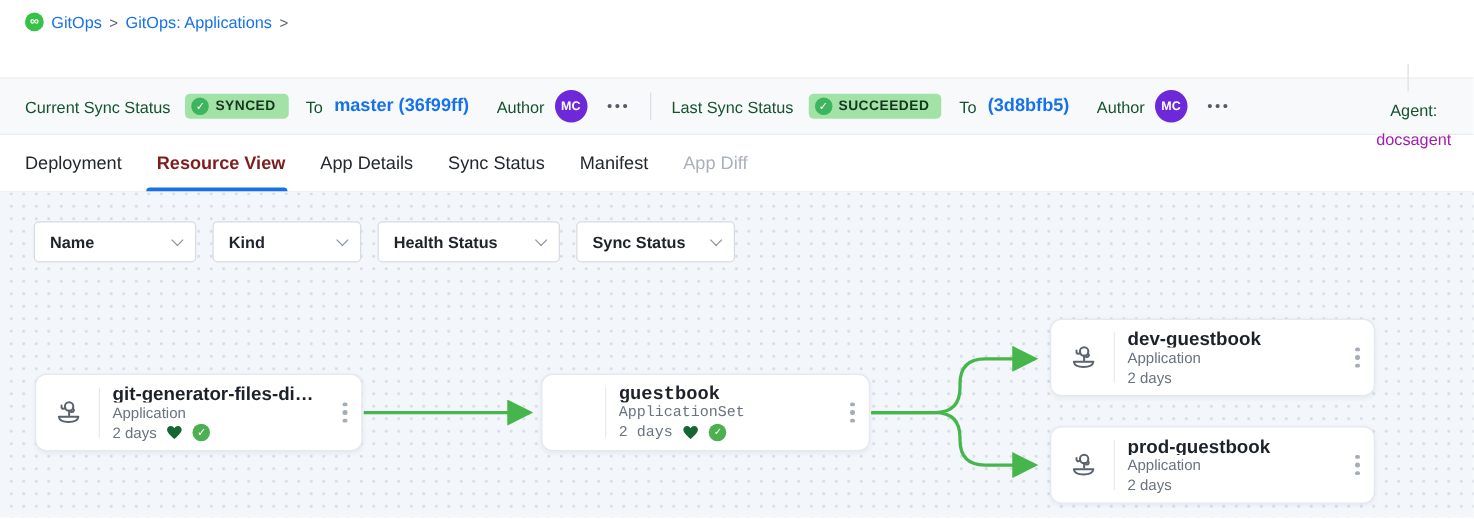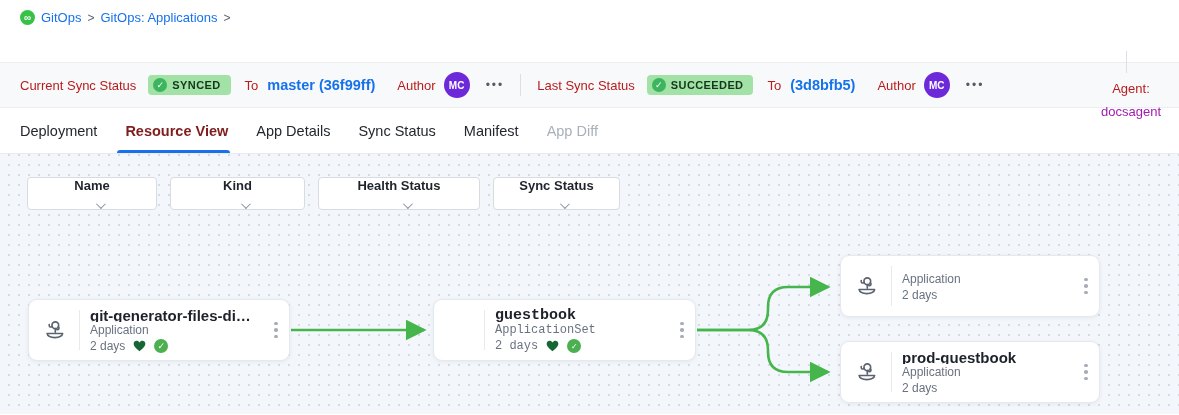--- a/index.html
+++ b/index.html
@@ -13,21 +13,21 @@
     color:#fff; display:flex; align-items:center; justify-content:center;
     font-size:10px; font-weight:bold; line-height:1; }
   .crumb-link { color:#1672ec; text-decoration:none; cursor:pointer; }
   .crumb-sep { color:#5b6470; font-size:12px; }
   .page-title { margin-top:7px; font-size:20px; font-weight:700; color:#15181d; letter-spacing:.2px; }
 
   
   .statusbar { height:46px; background:#f8f9fb; border-top:1px solid #ebedf1;
     border-bottom:1px solid #ebedf1; display:flex; align-items:center;
     padding:0 18px 0 20px; font-size:13px; color:#2a2f36; white-space:nowrap; }
-  .sb-label { color:#b91c1c; }
+  .sb-label { color:#14532d; }
   .badge { display:inline-flex; align-items:center; gap:5px; background:#a3e2a6;
     border-radius:4px; padding:3px 10px 3px 5px; margin:0 14px 0 12px; }
   .badge-check { width:14px; height:14px; border-radius:50%; background:#3cb55e;
     color:#fff; font-size:9px; display:flex; align-items:center; justify-content:center; }
   .badge-text { font-size:11px; font-weight:700; color:#14361d; letter-spacing:.4px; }
   .to-label { margin-right:9px; }
   .rev-link { color:#1672ec; font-weight:700; font-size:14.5px; cursor:pointer; margin-right:22px; }
   .author-label { margin-right:8px; }
   .avatar { width:26px; height:26px; border-radius:50%; background:#6d28d9; color:#fff;
     font-size:10px; font-weight:700; display:flex; align-items:center; justify-content:center;
@@ -49,25 +49,25 @@
   .tab.disabled { color:#a9b0ba; cursor:default; }
 
   
   .canvas { position:relative; height:260px; background:#f3f7fb;
     background-image:radial-gradient(#d4dbe6 1px, transparent 1.2px);
     background-size:10px 10px; background-position:4px 6px; }
 
   .filterbar { position:absolute; top:23px; left:27px; display:flex; gap:13px; }
   .filter { background:#fff; border:1px solid #d7dbe2; border-radius:4px; height:33px;
     display:flex; align-items:center; justify-content:space-between; padding:0 12px;
-    cursor:pointer;flex-direction:column; }
+    cursor:pointer; }
   .filter-label { font-size:13px; font-weight:600; color:#1f242b; }
   .caret { width:7px; height:7px; border-right:1.6px solid #8a93a2; border-bottom:1.6px solid #8a93a2;
     transform:rotate(45deg) translateY(-2px); margin-left:14px; }
-  .f-name{width:130px;} .f-kind{width:135px;} .f-health{width:162px;} .f-sync{width:127px;}
+  .f-name{width:130px;} .f-kind{width:119px;} .f-health{width:146px;} .f-sync{width:127px;}
 
   
   .node { position:absolute; background:#fff; border:1px solid #e5e8ee; border-radius:9px;
     box-shadow:0 1px 4px rgba(25,39,70,.07); display:flex; align-items:stretch; height:62px;
     cursor:pointer; }
   .node-icon-cell { width:50px; display:flex; align-items:center; justify-content:center; }
   .node-divider { width:1px; background:#e6e9ee; margin:10px 0; }
   .node-body { flex:1; padding:7px 6px 7px 10px; display:flex; flex-direction:column;
     justify-content:center; overflow:hidden; }
   .node-title { font-size:15px; font-weight:600; color:#1d212a; white-space:nowrap;
@@ -227,20 +227,21 @@
       <svg width="26" height="26" viewBox="0 0 24 24" fill="none" stroke="#5b6370" stroke-width="1.5" stroke-linecap="round" stroke-linejoin="round">
         <circle cx="13.2" cy="7.6" r="3.1"></circle>
         <path d="M10.4 8.6 C 8.6 10 7.2 9 7.6 6.9"></path>
         <path d="M16 8.8 C 17.4 10.4 16.4 12 14.6 11.6"></path>
         <path d="M13.2 10.7 V 14"></path>
         <path d="M5.6 15.2 H 20 C 19.6 17.6 16.8 19 12.8 19 C 8.8 19 6 17.6 5.6 15.2 Z"></path>
       </svg>
     </div>
     <div class="node-divider"></div>
     <div class="node-body">
+      <div class="node-title">dev-guestbook</div>
       <div class="node-kind">Application</div>
       <div class="node-age-row">
         <span>2 days</span>
       </div>
     </div>
     <div class="kebab">
         <i></i>
         <i></i>
         <i></i>
       </div>

